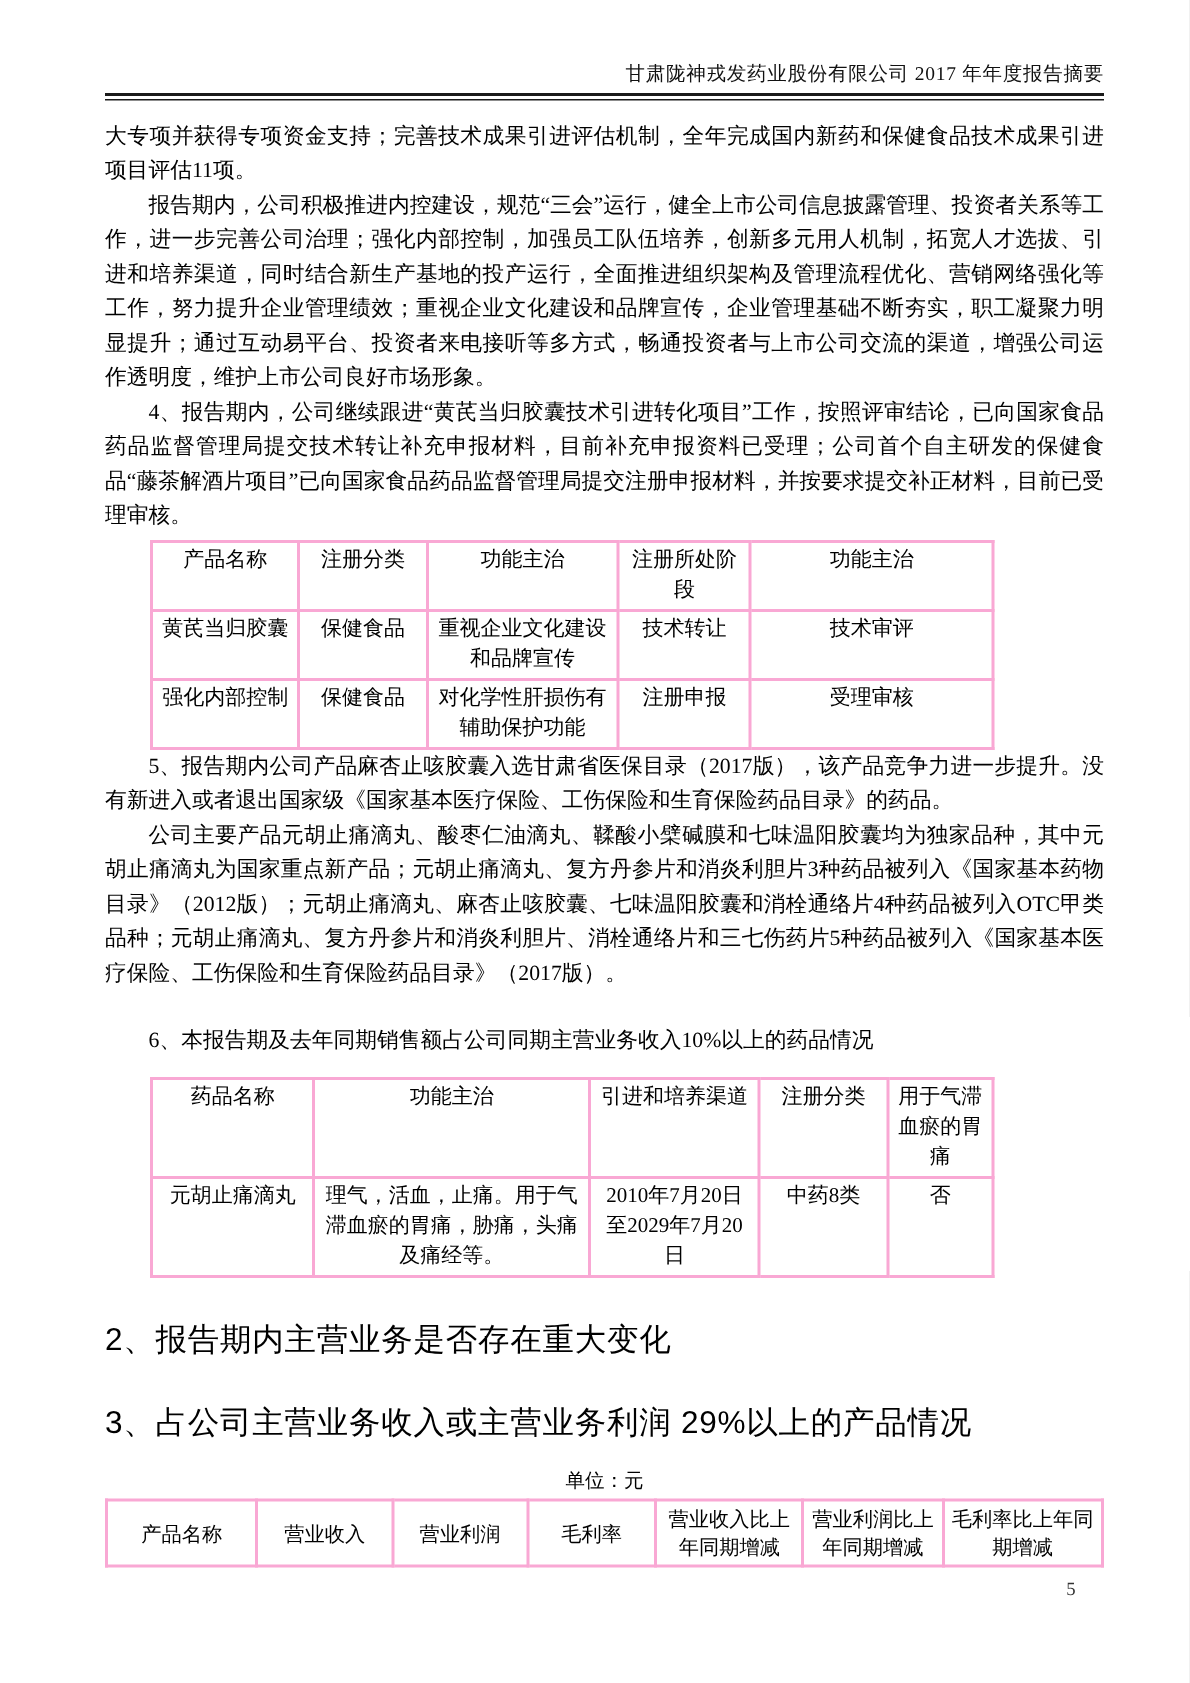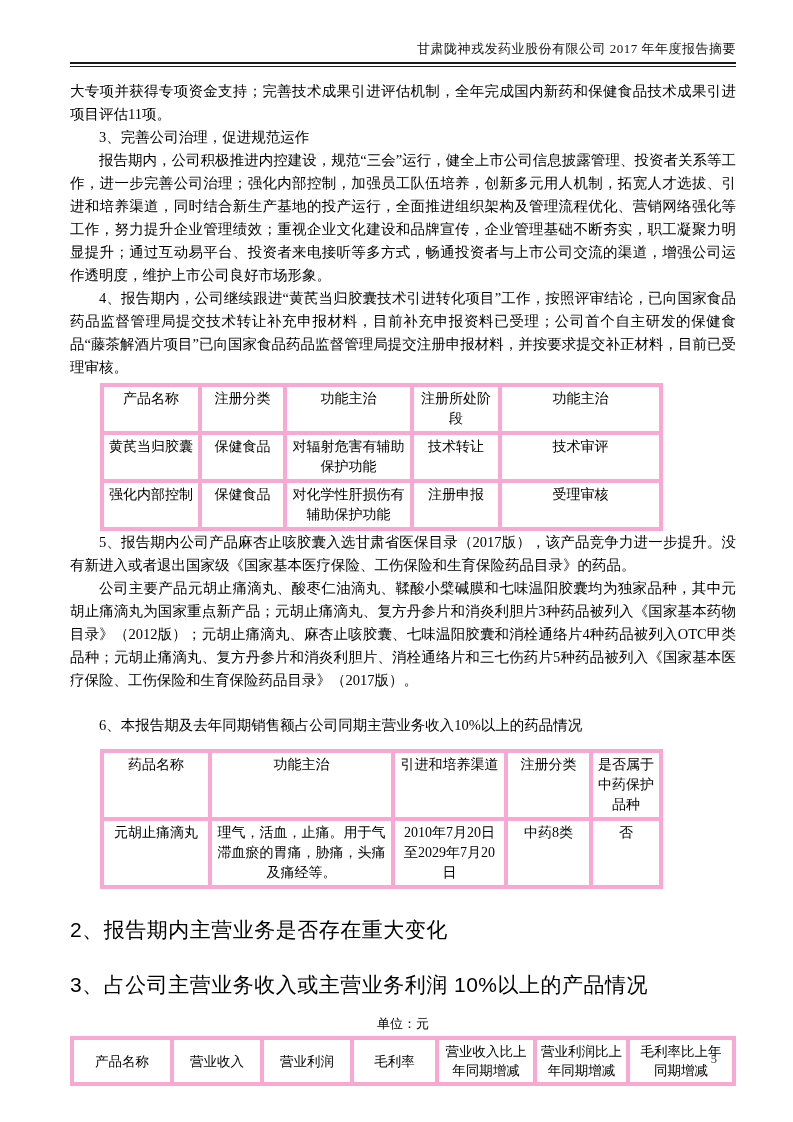--- a/index.html
+++ b/index.html
@@ -37,21 +37,21 @@
   p.gap-top { margin-top: 22px; }
 
   table.doc-table {
     border-collapse: collapse;
     border: 2px solid #000;
     table-layout: fixed;
     font-size: 14px;
     margin-top: 4px;
   }
   table.doc-table th, table.doc-table td {
-    border: 4px solid #f9a8d4;
+    border: 2px solid #f9a8d4;
     font-weight: normal;
     text-align: center;
     vertical-align: top;
     padding: 2px 4px;
     line-height: 20px;
     word-break: break-all;
   }
   .t-indent { margin-left: 30px; width: 563px; }
   #table2 { margin-top: 12px; margin-bottom: 4px; }
   #table3 { width: 666px; margin-top: 2px; font-size: 13.5px; }
@@ -90,21 +90,20 @@
 
   <div>
     <div class="header-text">甘肃陇神戎发药业股份有限公司 2017 年年度报告摘要</div>
     <div class="header-rule-thick"></div>
     <div class="header-rule-thin"></div>
   </div>
 
   <div class="body-text">
 
     <p class="para">大专项并获得专项资金支持；完善技术成果引进评估机制，全年完成国内新药和保健食品技术成果引进项目评估11项。</p>
-    <p class="para indent">3、完善公司治理，促进规范运作</p>
     <p class="para indent">报告期内，公司积极推进内控建设，规范“三会”运行，健全上市公司信息披露管理、投资者关系等工作，进一步完善公司治理；强化内部控制，加强员工队伍培养，创新多元用人机制，拓宽人才选拔、引进和培养渠道，同时结合新生产基地的投产运行，全面推进组织架构及管理流程优化、营销网络强化等工作，努力提升企业管理绩效；重视企业文化建设和品牌宣传，企业管理基础不断夯实，职工凝聚力明显提升；通过互动易平台、投资者来电接听等多方式，畅通投资者与上市公司交流的渠道，增强公司运作透明度，维护上市公司良好市场形象。</p>
     <p class="para indent">4、报告期内，公司继续跟进“黄芪当归胶囊技术引进转化项目”工作，按照评审结论，已向国家食品药品监督管理局提交技术转让补充申报材料，目前补充申报资料已受理；公司首个自主研发的保健食品“藤茶解酒片项目”已向国家食品药品监督管理局提交注册申报材料，并按要求提交补正材料，目前已受理审核。</p>
 
     <table class="doc-table t-indent" id="table1">
         <colgroup>
           <col style="width: 98px;">
           <col style="width: 85px;">
           <col style="width: 127px;">
           <col style="width: 88px;">
           <col style="width: 161px;">
@@ -115,21 +114,21 @@
             <th>注册分类</th>
             <th>功能主治</th>
             <th>注册所处阶段</th>
             <th>功能主治</th>
           </tr>
         </thead>
         <tbody>
           <tr>
             <td>黄芪当归胶囊</td>
             <td>保健食品</td>
-            <td>对辐射危害有辅助保护功能</td>
+            <td>重视企业文化建设和品牌宣传</td>
             <td>技术转让</td>
             <td>技术审评</td>
           </tr>
           <tr>
             <td>强化内部控制</td>
             <td>保健食品</td>
             <td>对化学性肝损伤有辅助保护功能</td>
             <td>注册申报</td>
             <td>受理审核</td>
           </tr>
@@ -147,37 +146,37 @@
           <col style="width: 113px;">
           <col style="width: 85px;">
           <col style="width: 70px;">
         </colgroup>
         <thead>
           <tr>
             <th>药品名称</th>
             <th>功能主治</th>
             <th>引进和培养渠道</th>
             <th>注册分类</th>
-            <th>是否属于中药保护品种</th>
+            <th>用于气滞血瘀的胃痛</th>
           </tr>
         </thead>
         <tbody>
           <tr>
             <td>元胡止痛滴丸</td>
             <td>理气，活血，止痛。用于气滞血瘀的胃痛，胁痛，头痛及痛经等。</td>
             <td>2010年7月20日至2029年7月20日</td>
             <td>中药8类</td>
             <td>否</td>
           </tr>
         </tbody>
       </table>
 
     <h3 class="sec-heading">2、报告期内主营业务是否存在重大变化</h3>
 
-    <h3 class="sec-heading">3、占公司主营业务收入或主营业务利润 10%以上的产品情况</h3>
+    <h3 class="sec-heading">3、占公司主营业务收入或主营业务利润 29%以上的产品情况</h3>
 
     <div class="unit-label">单位：元</div>
 
     <table class="doc-table" id="table3">
         <colgroup>
           <col style="width: 100px;">
           <col style="width: 90px;">
           <col style="width: 90px;">
           <col style="width: 85px;">
           <col style="width: 98px;">

